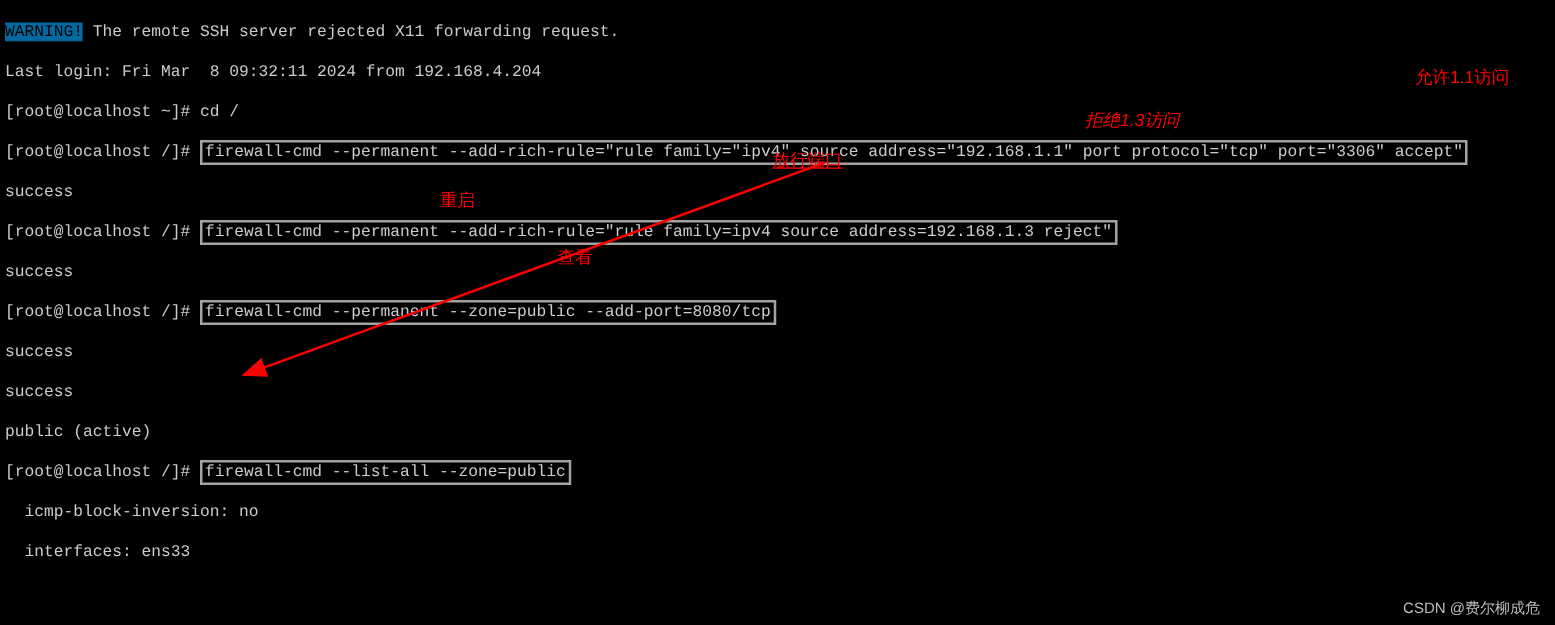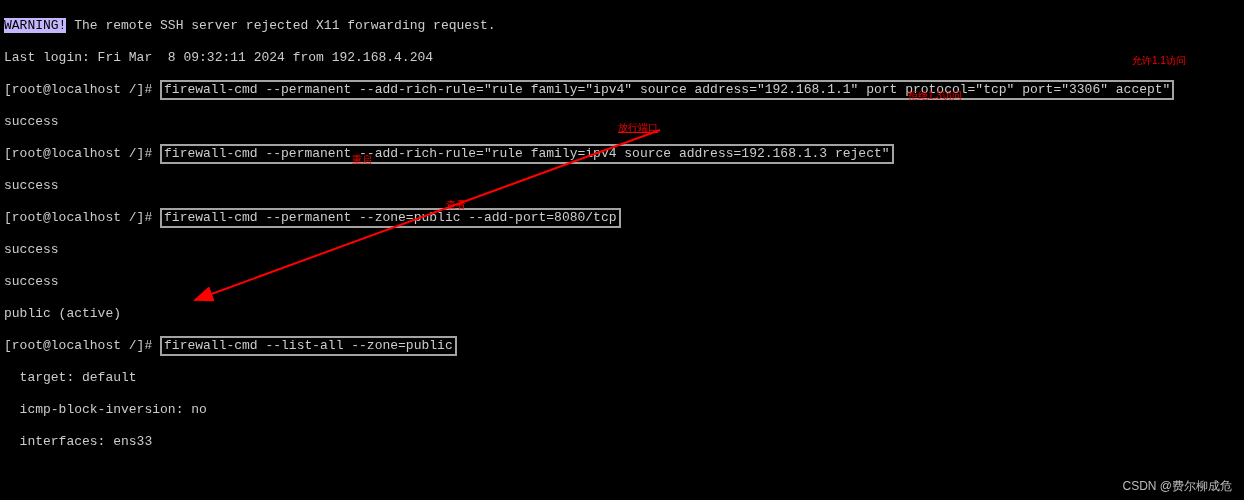--- a/index.html
+++ b/index.html
@@ -13,33 +13,33 @@
     line-height: 16px;
     color: #ccc;
     overflow: hidden;
     position: relative;
   }
   .term {
     position: relative;
     padding: 2px 4px;
     white-space: pre;
   }
-  .hl { background: #c4b5fd; color: #000; }
+  .hl { background: #0369a1; color: #000; }
   .box {
     border: 2px solid #a3a3a3;
     padding: 0 2px;
     display: inline-block;
     margin-top: -2px;
     margin-bottom: -2px;
   }
   .anno {
     color: #ff0000;
     position: absolute;
     font-family: "Microsoft YaHei", "SimSun", sans-serif;
-    font-size: 10px;
+    font-size: 14px;
     white-space: nowrap;
   }
   svg.arrows {
     position: absolute;
     left: 0; top: 0;
     width: 1244px;
     height: 500px;
     pointer-events: none;
   }
   .watermark {
@@ -50,48 +50,48 @@
     font-family: "Microsoft YaHei", sans-serif;
     font-size: 12px;
   }
 </style>
 </head>
 <body>
 
 <div class="term">
 <div><span class="hl">WARNING!</span><span> The remote SSH server rejected X11 forwarding request.</span></div>
 <div>Last login: Fri Mar  8 09:32:11 2024 from 192.168.4.204</div>
+<div><span>[root@localhost ~]# </span><span>cd /</span></div>
 <div><span>[root@localhost /]# </span><span class="box">firewall-cmd --permanent --add-rich-rule="rule family="ipv4" source address="192.168.1.1" port protocol="tcp" port="3306" accept"</span></div>
 <div>success</div>
 <div><span>[root@localhost /]# </span><span class="box">firewall-cmd --permanent --add-rich-rule="rule family=ipv4 source address=192.168.1.3 reject"</span></div>
 <div>success</div>
 <div><span>[root@localhost /]# </span><span class="box">firewall-cmd --permanent --zone=public --add-port=8080/tcp</span></div>
 <div>success</div>
 <div>success</div>
 <div>public (active)</div>
 <div><span>[root@localhost /]# </span><span class="box">firewall-cmd --list-all --zone=public</span></div>
-<div>  target: default</div>
 <div>  icmp-block-inversion: no</div>
 <div>  interfaces: ens33</div>
 
 
 
 
 
 
 
 
 
 
 
 
 </div>
 
 <div class="anno" style="left:1132px; top:53px;">允许1.1访问</div>
-<div class="anno" style="left:908px;  top:88px;">拒绝1.3访问</div>
+<div class="anno" style="left:868px;  top:88px;font-style:italic;">拒绝1.3访问</div>
 <div class="anno" style="left:618px;  top:120px;text-decoration:underline;">放行端口</div>
 <div class="anno" style="left:352px;  top:152px;">重启</div>
 <div class="anno" style="left:446px;  top:197px;">查看</div>
 
 <svg class="arrows">
   <defs>
     <marker id="ah" markerWidth="10" markerHeight="8" refX="9" refY="4" orient="auto">
       <path d="M0,0 L10,4 L0,8 Z" fill="#ff0000"></path>
     </marker>
   </defs>

